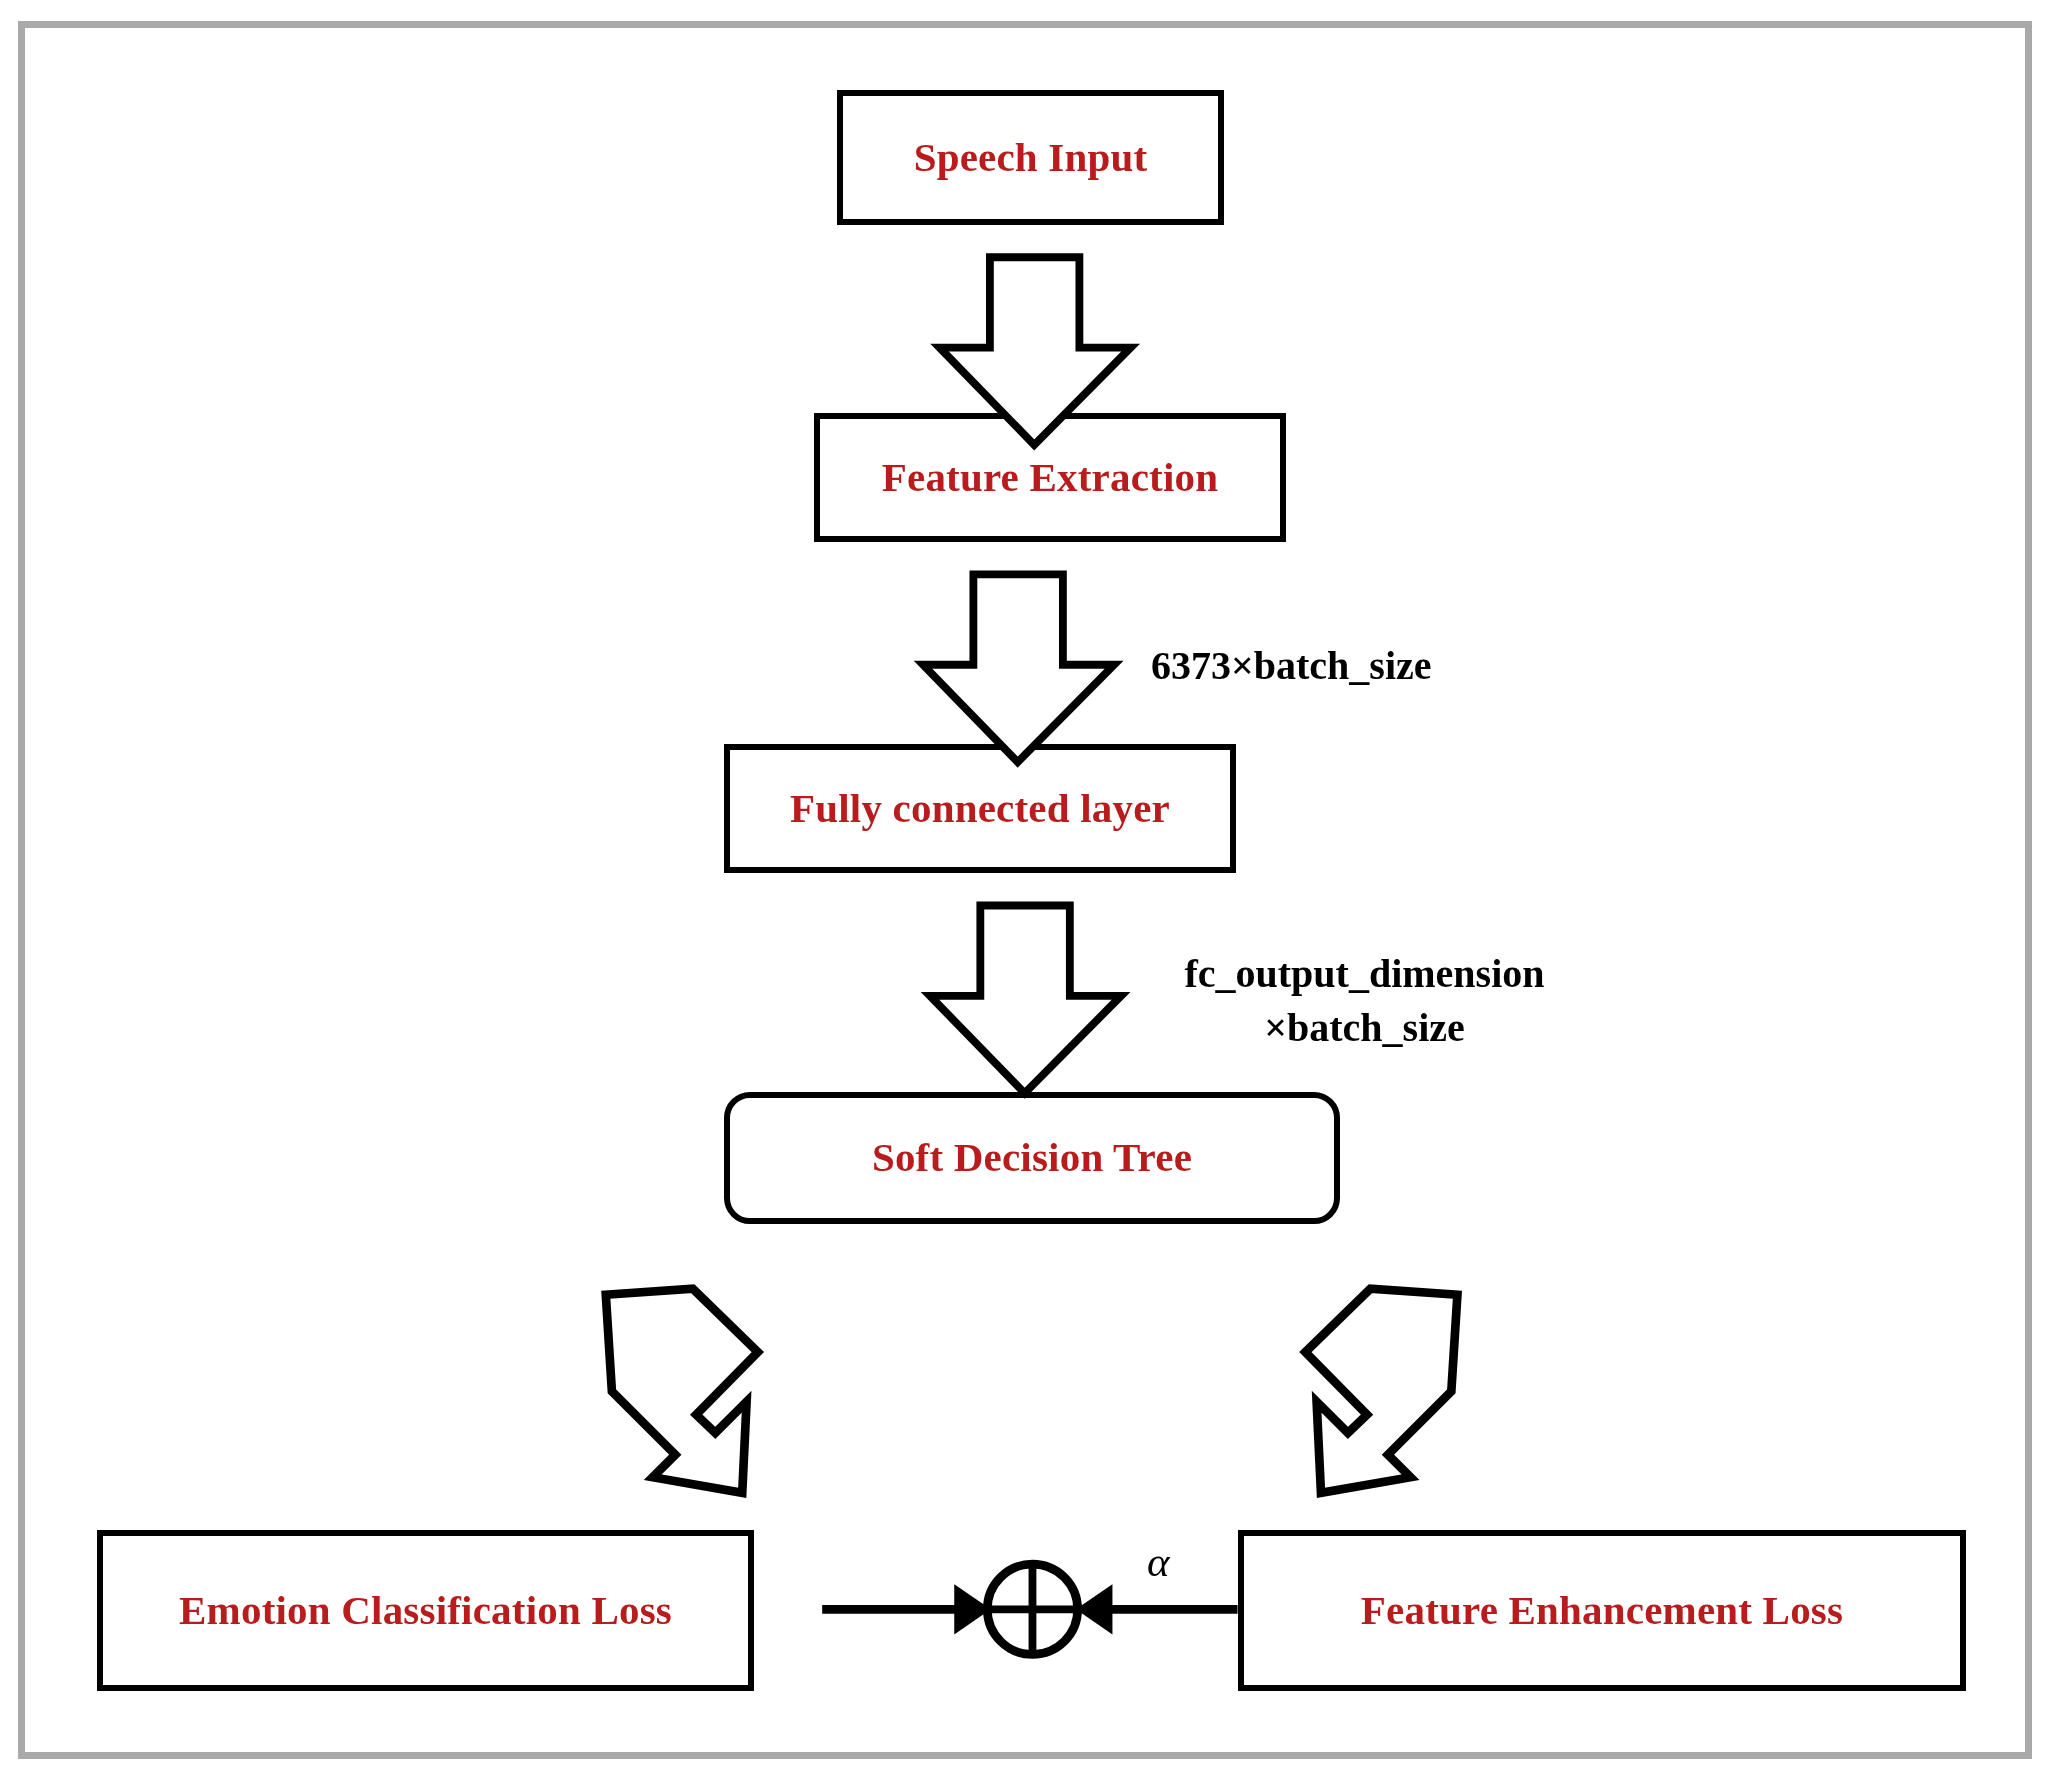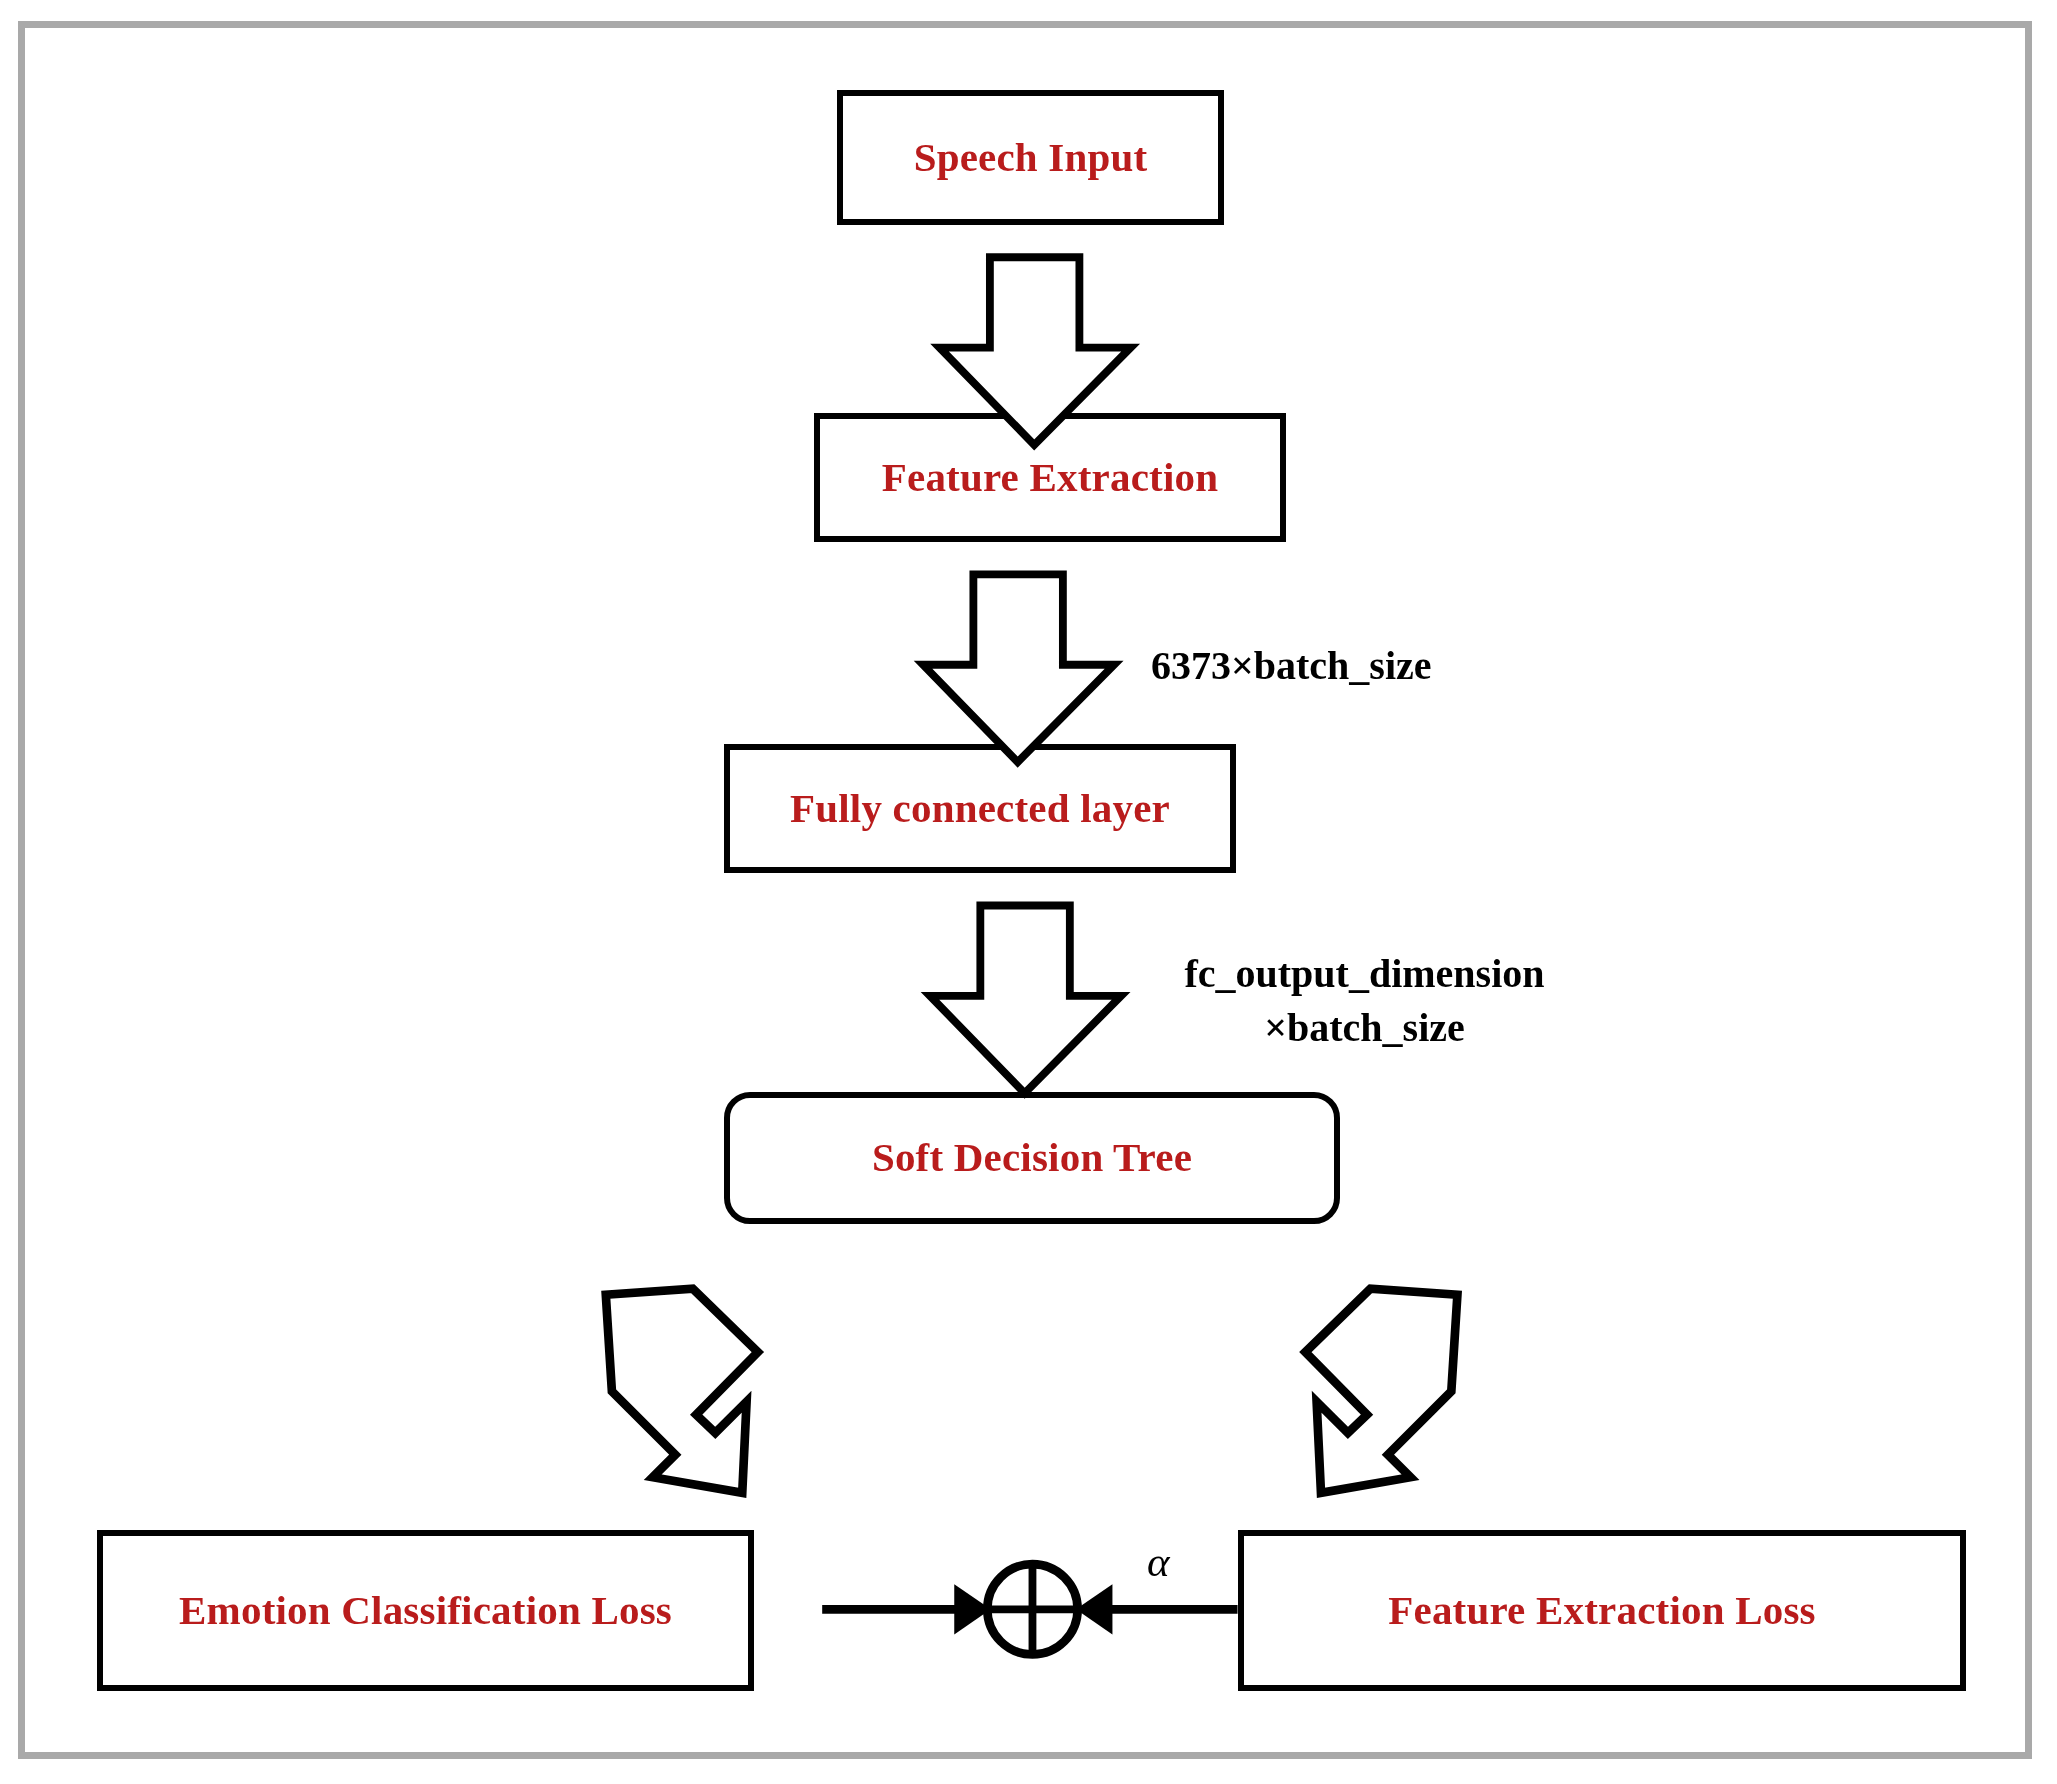--- a/index.html
+++ b/index.html
@@ -92,21 +92,21 @@
 
   <div class="node" style="left:724px; top:1092px; width:616px; height:132px;border-radius:26px;">
     <span class="label">Soft Decision Tree</span>
   </div>
 
   <div class="node" style="left:97px; top:1530px; width:657px; height:161px;text-align:center;">
     <span class="label">Emotion Classification Loss</span>
   </div>
 
   <div class="node" style="left:1238px; top:1530px; width:728px; height:161px;">
-    <span class="label">Feature Extraction Loss</span>
+    <span class="label">Feature Enhancement Loss</span>
   </div>
 
   <div class="edge-label" style="left:1151px; top:599px;margin-top:40px;">6373×batch_size</div>
 
   <div class="edge-label" style="left:1156px; top:947px; width:417px;">fc_output_dimension
 ×batch_size</div>
 
   <div class="alpha-label" style="left:1147px; top:1537px;">α</div>
 
   <svg class="overlay" viewBox="0 0 2368 2053" xmlns="http://www.w3.org/2000/svg">

